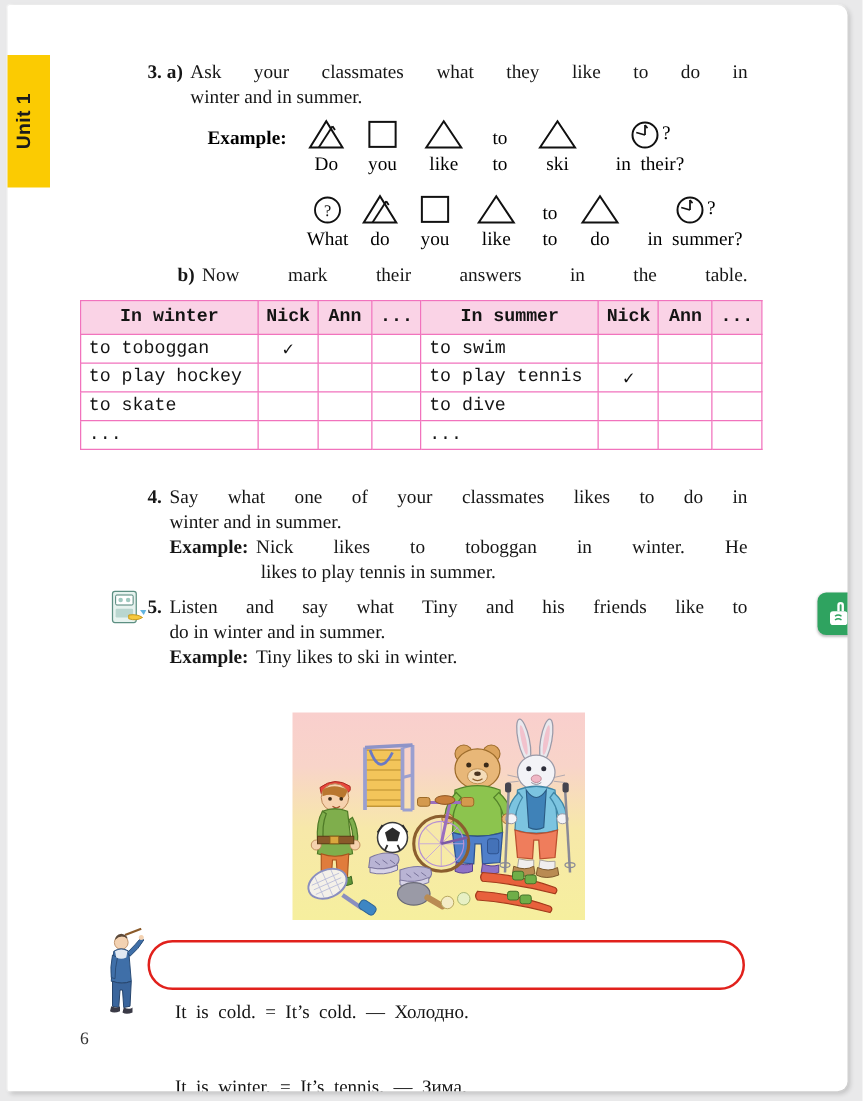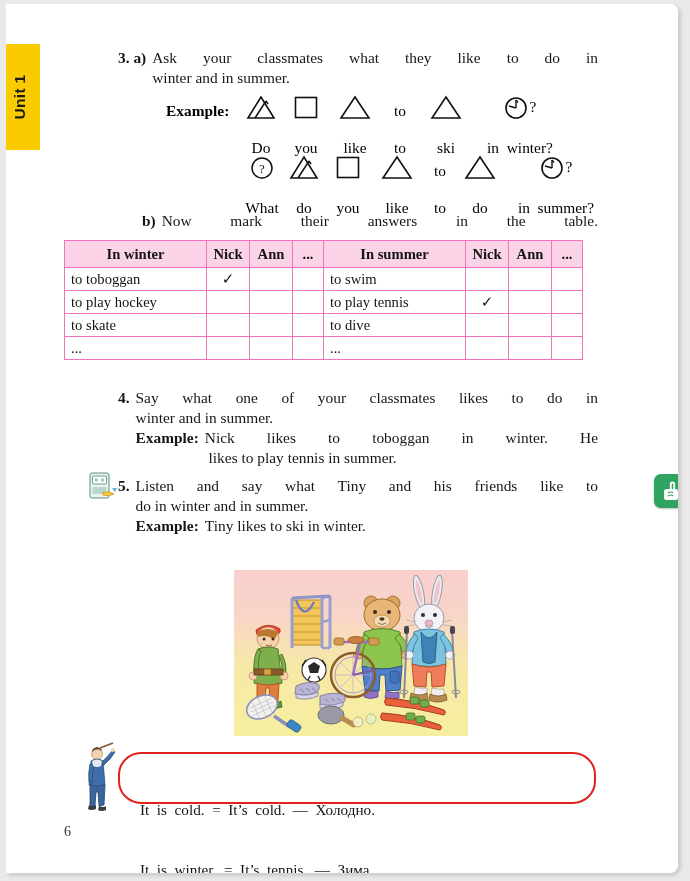--- a/index.html
+++ b/index.html
@@ -43,31 +43,31 @@
   #ex3 .l1{display:flex;}
   #ex3 .lead{flex:0 0 auto;padding-right:6px;}
   #ex3 .body{flex:1 1 auto;}
   #ex3 .ln-a{text-align:justify;text-align-last:justify;}
 
   
   .sym-wrap{position:absolute;}
   .sym-row{display:flex;align-items:flex-end;gap:0;}
   .sym-cell{display:flex;flex-direction:column;align-items:center;}
   .glyph{height:26px;display:flex;align-items:flex-end;justify-content:center;}
-  .word{font-size:15.4px;line-height:19px;text-align:center;padding-top:18px;white-space:pre;}
+  .word{font-size:15.4px;line-height:19px;text-align:center;padding-top:2px;white-space:pre;}
   .ex-label{font-weight:bold;font-size:15.4px;}
 
   svg.ic{display:block;}
 
   
   .tbl{position:absolute;left:58px;top:236px;border-collapse:collapse;}
   .tbl td,.tbl th{
     border:1.4px solid #f173bd;
     font-size:14.6px;
-    font-family:Liberation Serif, serif;
+    font-family:Liberation Mono, monospace;
     color:#141414;
     padding:0 6px;
     height:23px;
     box-sizing:border-box;
   }
   .tbl thead th{background:#fad3e6;font-weight:bold;text-align:center;height:27px;}
   .tbl td.lbl{text-align:left;white-space:nowrap;}
   .tbl td.mark{text-align:center;font-size:15px;}
   .w-lbl{width:142px;}
   .w-nm{width:43px;}
@@ -94,21 +94,21 @@
 
   
   .illus{
     position:absolute;left:228px;top:566px;width:234px;height:166px;
     background:linear-gradient(#f9cfcd 0%, #f8d4c9 26%, #f7e8a9 56%, #f6ef9e 100%);
     overflow:hidden;
   }
 
   
   .redbox{
-    position:absolute;left:112px;top:748px;width:478px;height:52px;
+    position:absolute;left:112px;top:748px;width:478px;height:40px;
     border:2.2px solid #e1211c;border-radius:23px;
     box-sizing:border-box;
   }
   .redbox .rb-txt{
     position:absolute;left:20px;top:6px;
     font-size:15.2px;line-height:20px;color:#141414;white-space:pre;
   }
   .teacher{position:absolute;left:80px;top:738px;width:32px;height:70px;}
 
   .pageno{position:absolute;left:58px;top:820px;font-size:14px;color:#333;
@@ -194,21 +194,21 @@
       <div class="sym-cell" style="width:96px;">
         <div class="glyph" style="align-items:center;">
           <svg class="ic" width="26" height="25" viewBox="0 0 26 25">
             <circle cx="12" cy="13" r="10" fill="none" stroke="#111" stroke-width="1.6"></circle>
             <path d="M12 13 L12 5" stroke="#111" stroke-width="1.4" fill="none"></path>
             <path d="M12 13 L5 11" stroke="#111" stroke-width="1.4" fill="none"></path>
             <path d="M12 5 L14 7.5" stroke="#111" stroke-width="1.3" fill="none"></path>
           </svg>
           <span style="font-size:15.4px;line-height:14px;">?</span>
         </div>
-        <div class="word">in  winter?</div>
+        <div class="word">in  their?</div>
       </div>
     </div>
   </div>
 
   <div class="sym-wrap" style="left:234px;top:150px;">
     <div class="sym-row">
       <div class="sym-cell" style="width:44px;">
         <div class="glyph" style="align-items:center;">
           <svg class="ic" width="26" height="25" viewBox="0 0 26 25">
             <circle cx="13" cy="13" r="10" fill="none" stroke="#111" stroke-width="1.5"></circle>

